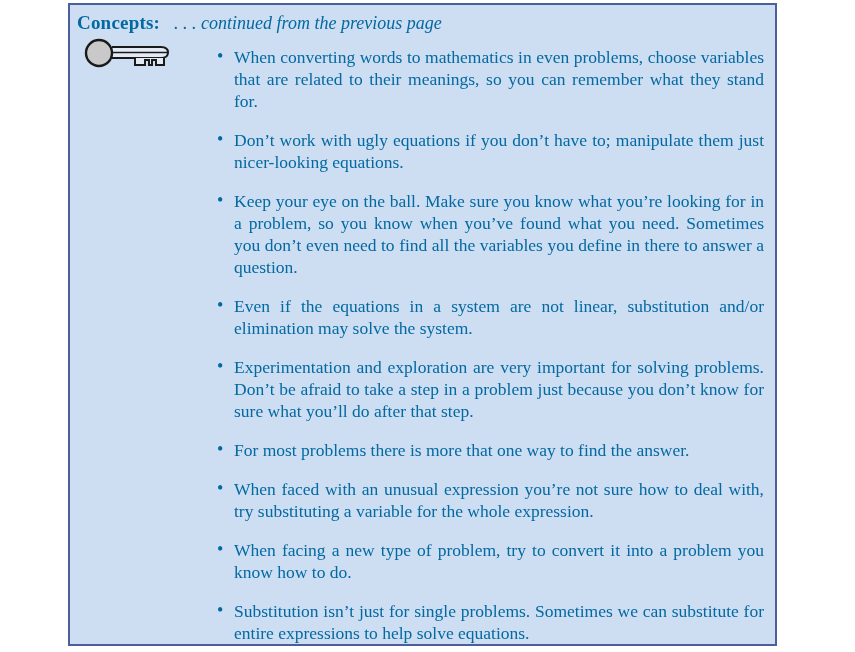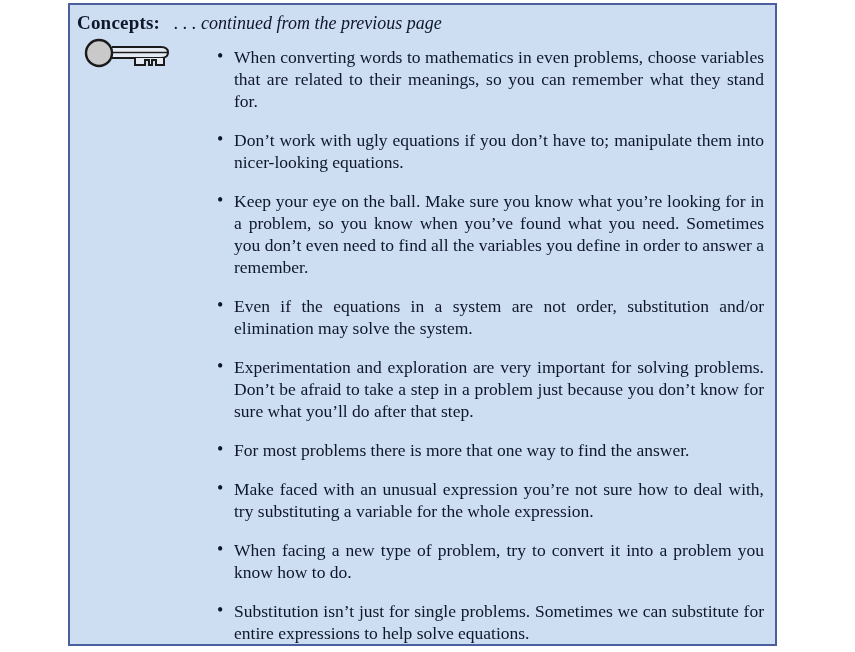--- a/index.html
+++ b/index.html
@@ -3,21 +3,21 @@
 <meta charset="utf-8">
 <style>
   html, body { margin: 0; padding: 0; background: #ffffff; }
   .page {
     position: relative;
     width: 855px;
     height: 652px;
     background: #ffffff;
     overflow: hidden;
     font-family: "Liberation Serif", serif;
-    color: #0f172a;
+    color: #0369a1;
   }
   .concept-box {
     position: absolute;
     left: 68px;
     top: 3px;
     width: 709px;
     height: 643px;
     box-sizing: border-box;
     background: #cdddf2;
     border: 2px solid #4c5f9d;
@@ -92,41 +92,41 @@
       </svg>
     </div>
 
     <ul class="bullets">
       <li>
         <span class="bullet-marker">•</span>
         <span class="bullet-text">When converting words to mathematics in even problems, choose variables that are related to their meanings, so you can remember what they stand for.</span>
       </li>
       <li>
         <span class="bullet-marker">•</span>
-        <span class="bullet-text">Don’t work with ugly equations if you don’t have to; manipulate them into nicer-looking equations.</span>
+        <span class="bullet-text">Don’t work with ugly equations if you don’t have to; manipulate them just nicer-looking equations.</span>
       </li>
       <li>
         <span class="bullet-marker">•</span>
-        <span class="bullet-text">Keep your eye on the ball. Make sure you know what you’re looking for in a problem, so you know when you’ve found what you need. Sometimes you don’t even need to find all the variables you define in order to answer a remember.</span>
+        <span class="bullet-text">Keep your eye on the ball. Make sure you know what you’re looking for in a problem, so you know when you’ve found what you need. Sometimes you don’t even need to find all the variables you define in there to answer a question.</span>
       </li>
       <li>
         <span class="bullet-marker">•</span>
-        <span class="bullet-text">Even if the equations in a system are not order, substitution and/or elimination may solve the system.</span>
+        <span class="bullet-text">Even if the equations in a system are not linear, substitution and/or elimination may solve the system.</span>
       </li>
       <li>
         <span class="bullet-marker">•</span>
         <span class="bullet-text">Experimentation and exploration are very important for solving problems. Don’t be afraid to take a step in a problem just because you don’t know for sure what you’ll do after that step.</span>
       </li>
       <li>
         <span class="bullet-marker">•</span>
         <span class="bullet-text">For most problems there is more that one way to find the answer.</span>
       </li>
       <li>
         <span class="bullet-marker">•</span>
-        <span class="bullet-text">Make faced with an unusual expression you’re not sure how to deal with, try substituting a variable for the whole expression.</span>
+        <span class="bullet-text">When faced with an unusual expression you’re not sure how to deal with, try substituting a variable for the whole expression.</span>
       </li>
       <li>
         <span class="bullet-marker">•</span>
         <span class="bullet-text">When facing a new type of problem, try to convert it into a problem you know how to do.</span>
       </li>
       <li>
         <span class="bullet-marker">•</span>
         <span class="bullet-text">Substitution isn’t just for single problems. Sometimes we can substitute for entire expressions to help solve equations.</span>
       </li>
     </ul>

